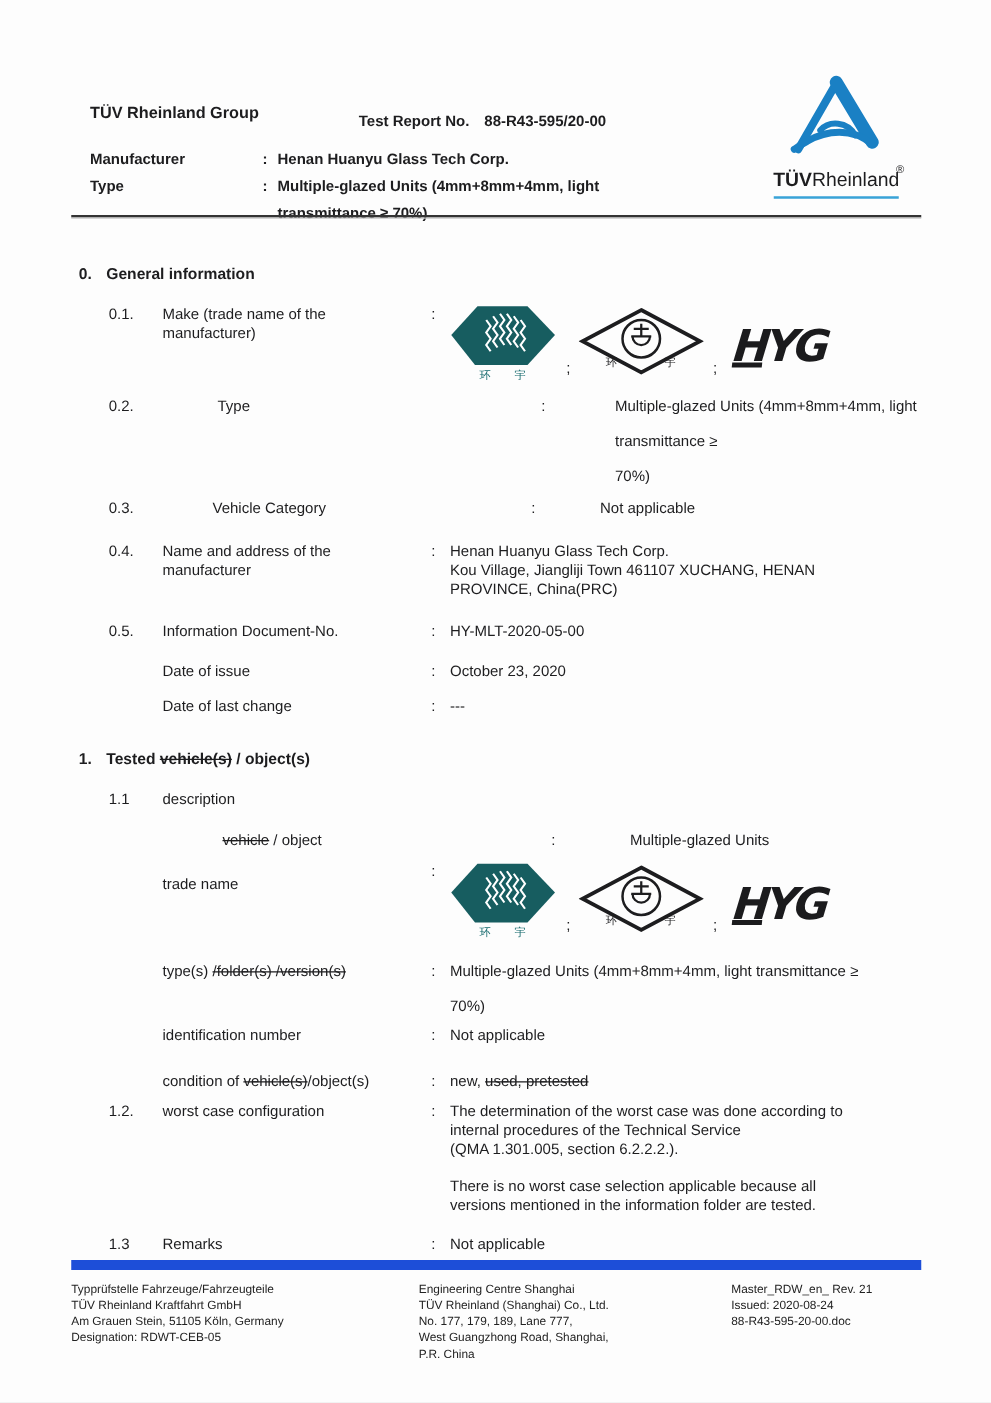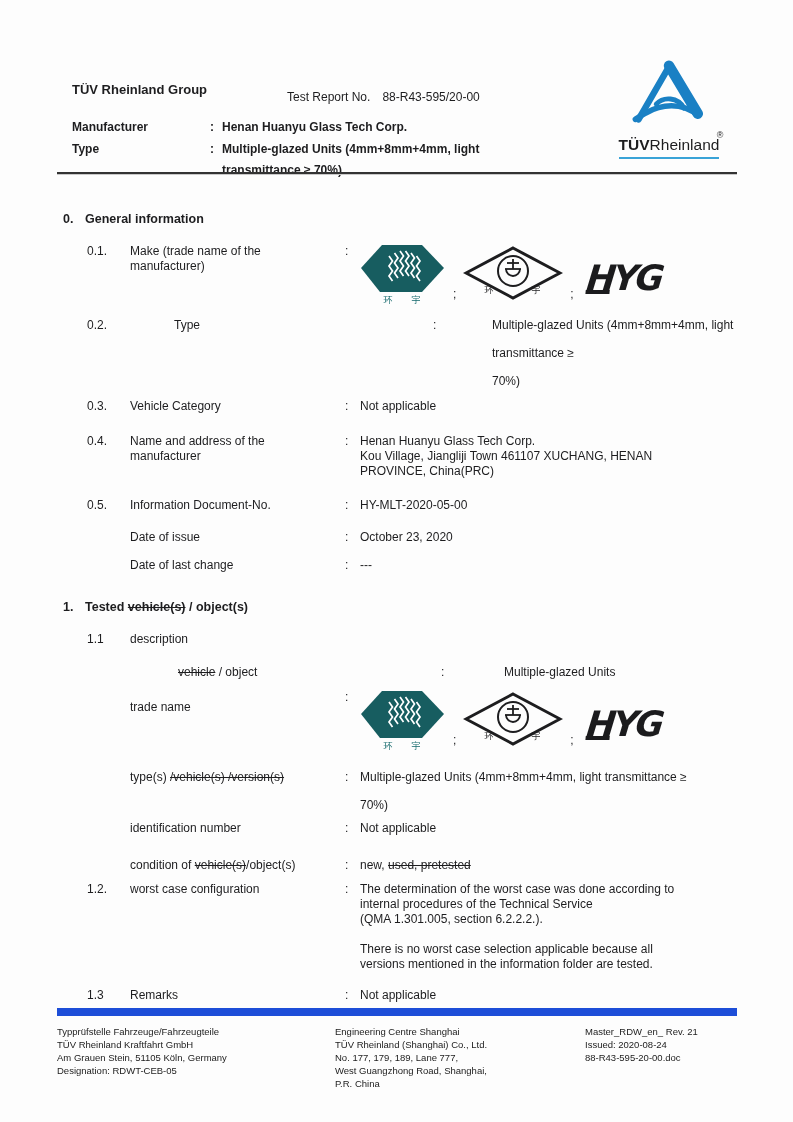--- a/index.html
+++ b/index.html
@@ -8,21 +8,21 @@
     position:relative; width:793px; height:1122px; margin:0 auto;
     background:#fdfdfd; color:#1d1d1f;
     font-family:"Liberation Sans", sans-serif; font-size:12px; line-height:15px;
     overflow:hidden;
   }
   .pre { white-space:pre-line; }
   .strike { text-decoration:line-through; }
 
   
   .group-title { position:absolute; left:72px; top:54px; font-size:13px; font-weight:bold;margin-top:28px; }
-  .report-line { position:absolute; left:287px; top:90px; font-size:12px; font-weight:normal; display:flex; gap:12px; }
+  .report-line { position:absolute; left:287px; top:90px; font-size:12px; font-weight:bold; display:flex; gap:12px; }
   .hdr-row { position:absolute; left:72px; width:560px; display:grid; grid-template-columns:138px 12px 1fr; font-weight:bold; line-height:21px; }
   .hdr-row.mfr { top:117px; }
   .hdr-row.typ { top:139px; }
   .hdr-row .hdr-value { max-width:340px; }
   .hdr-rule { position:absolute; left:57px; top:172px; width:680px; height:0; border-top:2px solid #333; border-bottom:1px solid #c9c9c9; }
 
   
   .tuv-brand { position:absolute; left:612px; top:60px; width:114px; text-align:center; }
   .tuv-brand svg { display:block; margin:0 auto; }
   .brand-text-wrap { position:relative; display:inline-block; margin-top:2px; font-size:15.5px; line-height:17px; letter-spacing:0; }
@@ -32,21 +32,21 @@
 
   
   .content { position:absolute; left:63px; top:205px; width:676px; padding-top:7px; }
   .sec-head { display:grid; grid-template-columns:22px 1fr; font-weight:bold; font-size:12.5px; }
   .row { display:grid; grid-template-columns:67px 215px 15px 1fr; }
   .row .num { padding-left:24px; }
   .row .value.loose { line-height:28px; margin-top:-7px; }
   .sec0-head { margin-bottom:17px; }
   .row-make { margin-bottom:14px; }
   .row-type0 { margin-bottom:4px;gap:44px; }
-  .row-vcat { margin-bottom:20px; }
+  .row-vcat { margin-bottom:20px;gap:40px; }
   .row-mfr { margin-bottom:19px; }
   .row-infodoc { margin-bottom:17px; }
   .row-dateissue { margin-bottom:13px; }
   .row-datechange { margin-bottom:27px; }
   .sec1-head { margin-bottom:17px; }
   .row-desc { margin-bottom:18px; }
   .row-vehobj { margin-bottom:10px;gap:48px; }
   .row-trade { margin-bottom:20px; }
   .row-trade .label { padding-top:10px; }
   .row-types { margin-bottom:2px; }
@@ -255,21 +255,21 @@
             <text x="73" y="47" font-size="9" fill="#1d1d1f" text-anchor="middle">宇</text>
           </svg>
           <span class="logo-sep">;</span>
           <span class="hyg">HYG</span>
         </span>
       </span>
     </div>
 
     <div class="row row-types">
       <span class="num"></span>
-      <span class="label"><span>type(s) </span><span class="strike">/vehicle(s) /version(s)</span></span>
+      <span class="label"><span>type(s) </span><span class="strike">/folder(s) /version(s)</span></span>
       <span class="colon">:</span>
       <span class="value pre loose">Multiple-glazed Units (4mm+8mm+4mm, light transmittance ≥
 70%)</span>
     </div>
 
     <div class="row row-idnum">
       <span class="num"></span>
       <span class="label">identification number</span>
       <span class="colon">:</span>
       <span class="value">Not applicable</span>

